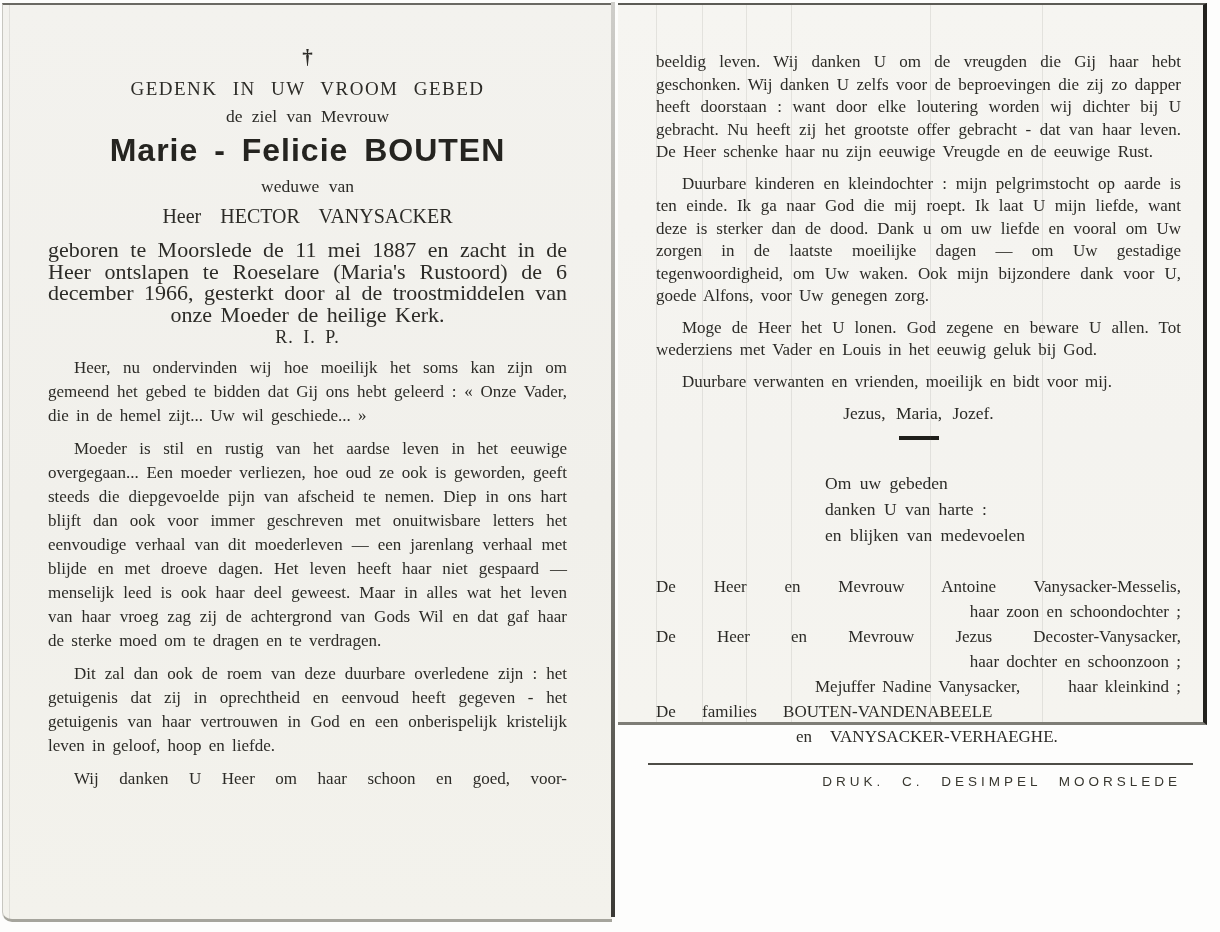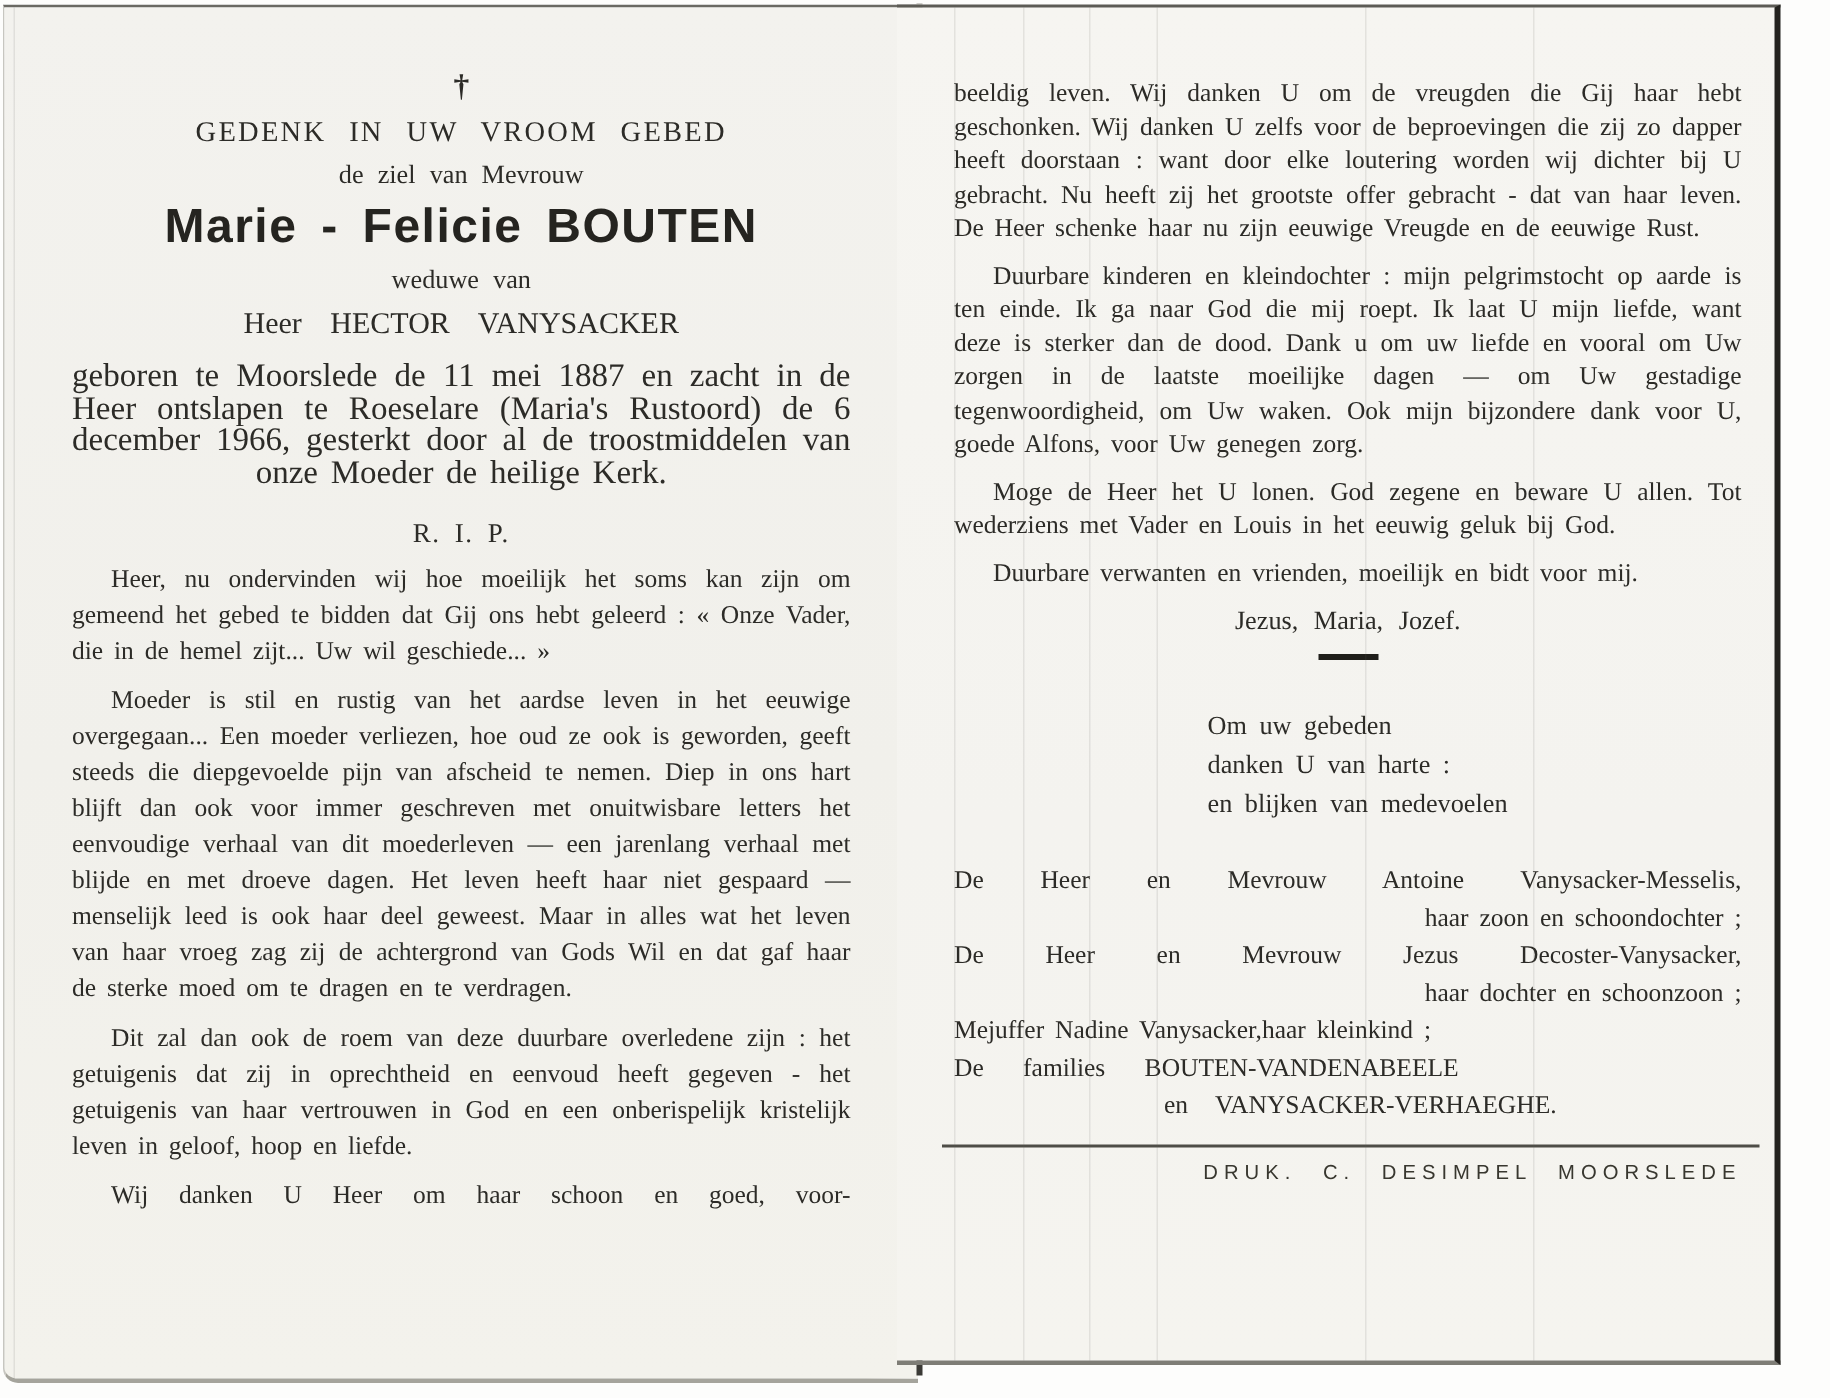--- a/index.html
+++ b/index.html
@@ -12,21 +12,21 @@
   .page-left {
     left:2px; width:610px; height:919px;
     background: linear-gradient(180deg, #f3f2ee 0%, #f1f0eb 55%, #f3f2ec 100%);
     border-top:2px solid #6a6963;
     border-left:1px solid #c7c6c0;
     border-bottom:3px solid #a5a49c;
     border-bottom-left-radius:10px;
     padding:0 45px;
   }
   .page-right {
-    left:598px; width:589px; height:907px;
+    left:618px; width:589px; height:722px;
     background: linear-gradient(180deg, #f6f5f1 0%, #f4f3ef 60%, #f5f4ef 100%);
     border-top:2px solid #5c5b55;
     border-right:4px solid #23221e;
     border-bottom:3px solid #7e7d76;
     padding:0 22px 0 38px;
   }
   .fold {
     position:absolute; left:611px; top:2px; width:4px; height:915px;
     background: linear-gradient(180deg, #cfceca 0%, #9b9a94 45%, #56554f 85%, #3a3935 100%);
   }
@@ -39,21 +39,21 @@
   .name {
     text-align:center; font-family:"Liberation Sans", sans-serif; font-weight:bold;
     font-size:32px; letter-spacing:1px; word-spacing:6px; margin-top:6px; line-height:34px; color:#252420;
   }
   .relation { text-align:center; font-size:17.5px; word-spacing:5px; margin-top:8px; line-height:22px; }
   .spouse { text-align:center; font-size:20px; word-spacing:14px; margin-top:6px; line-height:26px; }
   .bio {
     margin:10px 0 0 0; font-size:22px; line-height:21.5px; text-align:justify;
     text-align-last:center; word-spacing:3px;
   }
-  .rip { text-align:center; font-size:18px; letter-spacing:1px; word-spacing:4px; margin-top:20px; line-height:20px; }
+  .rip { text-align:center; font-size:18px; letter-spacing:1px; word-spacing:4px; margin-top:2px; line-height:20px; }
 
   .body-l {
     margin:9px 0 0 0; font-size:17px; line-height:24px; text-align:justify;
     text-indent:26px; word-spacing:3px;
   }
   .stretch-last { text-align-last:justify; }
 
   
   .body-r {
     margin:9px 0 0 0; font-size:17px; line-height:22.5px; text-align:justify;
@@ -63,21 +63,21 @@
   .first-r { margin-top:46px; }
 
   .invocation { text-align:center; font-size:17.5px; word-spacing:6px; margin-top:9px; line-height:22px; }
   .jmj-rule { width:40px; height:4px; background:#1f1e1a; margin:12px auto 0 auto; }
 
   .thanks { margin:30px 0 0 169px; font-size:17.5px; line-height:26px; word-spacing:4px; }
 
   .family { margin-top:26px; font-size:17px; line-height:25px; word-spacing:3px; }
   .fam-main { text-align:justify; text-align-last:justify; }
   .fam-sub { text-align:right; }
-  .fam-inline { display:flex; justify-content:flex-start; }
+  .fam-inline { display:flex; justify-content:flex-end;gap:48px; }
   .fam-families { word-spacing:22px; }
   .fam-families-2 { margin-left:140px; word-spacing:14px; }
 
   .printer-rule { border-top:2px solid #4e4d47; margin:14px -12px 0 -8px; }
   .printer {
     margin-top:9px; text-align:right;
     font-family:"Liberation Sans", sans-serif; font-size:13.5px;
     letter-spacing:4px; word-spacing:10px; color:#38372f;
   }
 </style>

